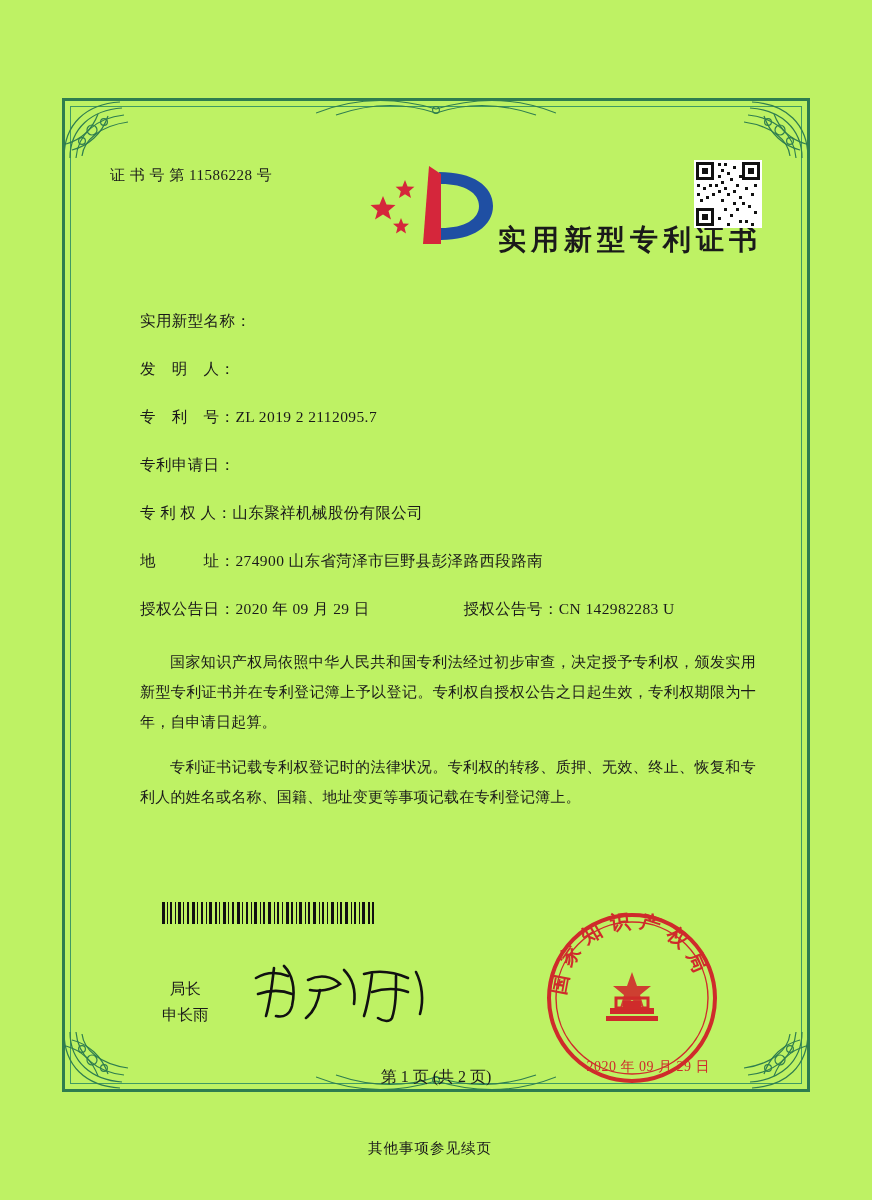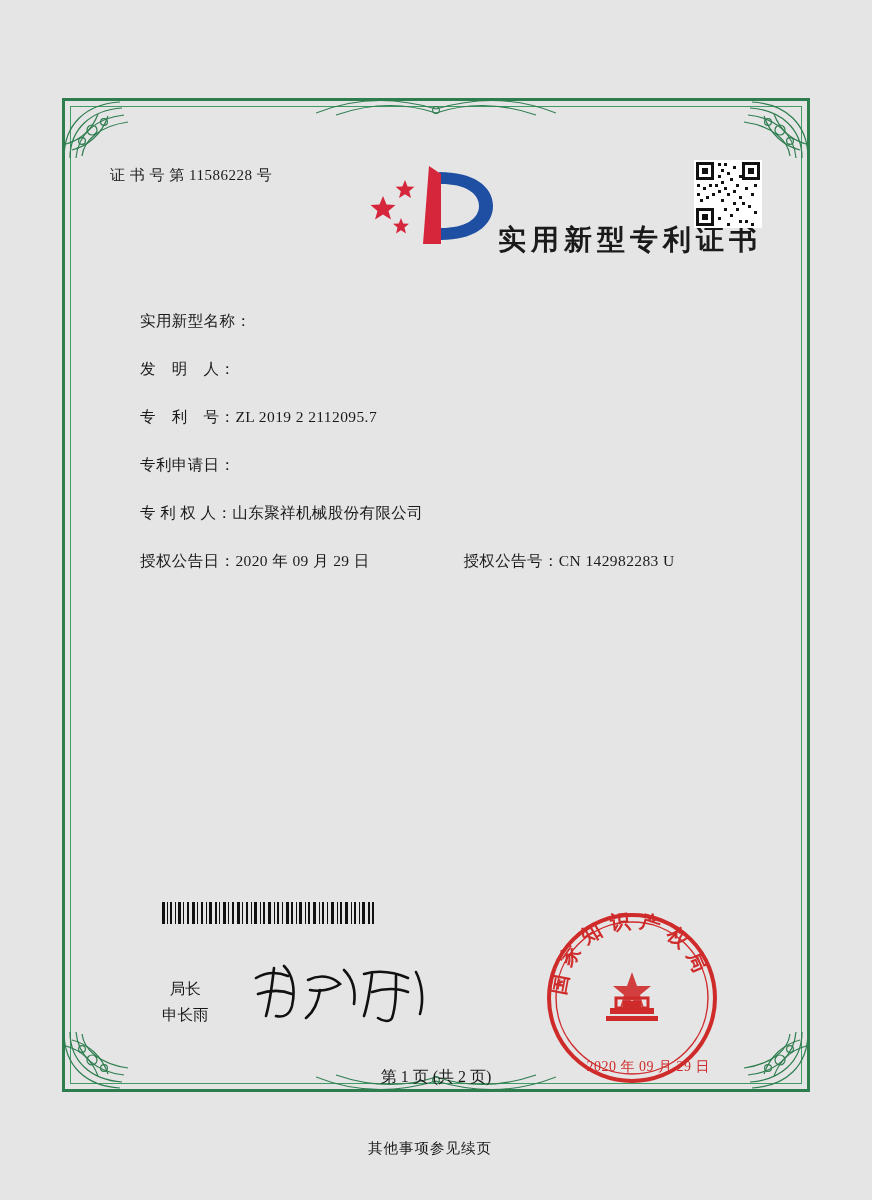--- a/index.html
+++ b/index.html
@@ -12,21 +12,21 @@
     font-family: "Liberation Serif", serif;
     color: #1a1a1a;
     position: relative;
     overflow: hidden;
   }
 
   
   .page {
     position: absolute;
     inset: 0;
-    background: #e5e5e5;
+    background: #bef264;
   }
 
   .border-outer {
     position: absolute;
     left: 62px; top: 98px; right: 62px; bottom: 108px;
     border: 3px solid #2e7d4f;
   }
   .border-inner {
     position: absolute;
     left: 70px; top: 106px; right: 70px; bottom: 116px;
@@ -363,28 +363,36 @@
         <span class="field-label">专　利　号：</span>
         <span class="field-value">ZL 2019 2 2112095.7</span>
       </div>
       <div class="field-row">
         <span class="field-label">专利申请日：</span>
       </div>
       <div class="field-row">
         <span class="field-label">专 利 权 人：</span>
         <span class="field-value">山东聚祥机械股份有限公司</span>
       </div>
+      <div class="field-row">
+        <span class="field-label">地　　　址：</span>
+        <span class="field-value">274900 山东省菏泽市巨野县彭泽路西段路南</span>
+      </div>
       <div class="field-row two-col">
         <span class="field-label">授权公告日：</span>
         <span class="field-value">2020 年 09 月 29 日</span>
         <span class="field-label2">授权公告号：</span>
         <span class="field-value">CN 142982283 U</span>
       </div>
     </div>
 
+    <div class="paragraphs">
+      <p class="para">国家知识产权局依照中华人民共和国专利法经过初步审查，决定授予专利权，颁发实用新型专利证书并在专利登记簿上予以登记。专利权自授权公告之日起生效，专利权期限为十年，自申请日起算。</p>
+      <p class="para">专利证书记载专利权登记时的法律状况。专利权的转移、质押、无效、终止、恢复和专利人的姓名或名称、国籍、地址变更等事项记载在专利登记簿上。</p>
+    </div>
 
     <div class="barcode">
       <svg width="212" height="22" viewBox="0 0 212 22" shape-rendering="crispEdges">
         <g fill="#111">
           <rect x="0" y="0" width="3" height="22"></rect>
             <rect x="5" y="0" width="1" height="22"></rect>
           <rect x="8" y="0" width="2" height="22"></rect>
             <rect x="13" y="0" width="1" height="22"></rect>
           <rect x="16" y="0" width="3" height="22"></rect>
             <rect x="21" y="0" width="1" height="22"></rect>

